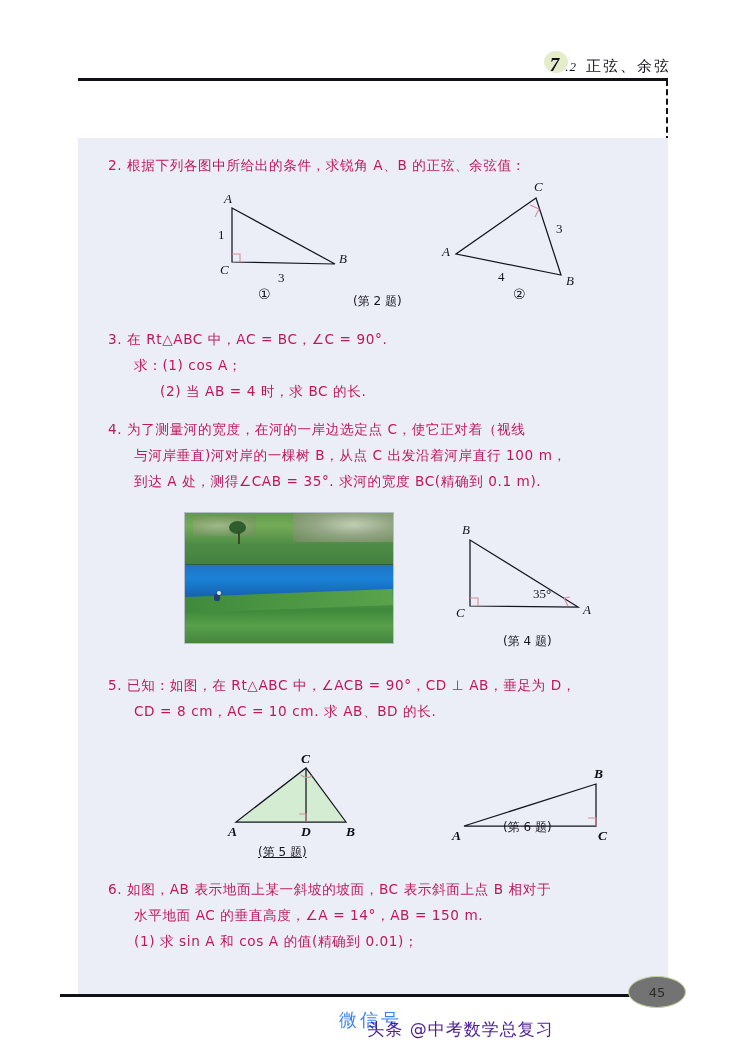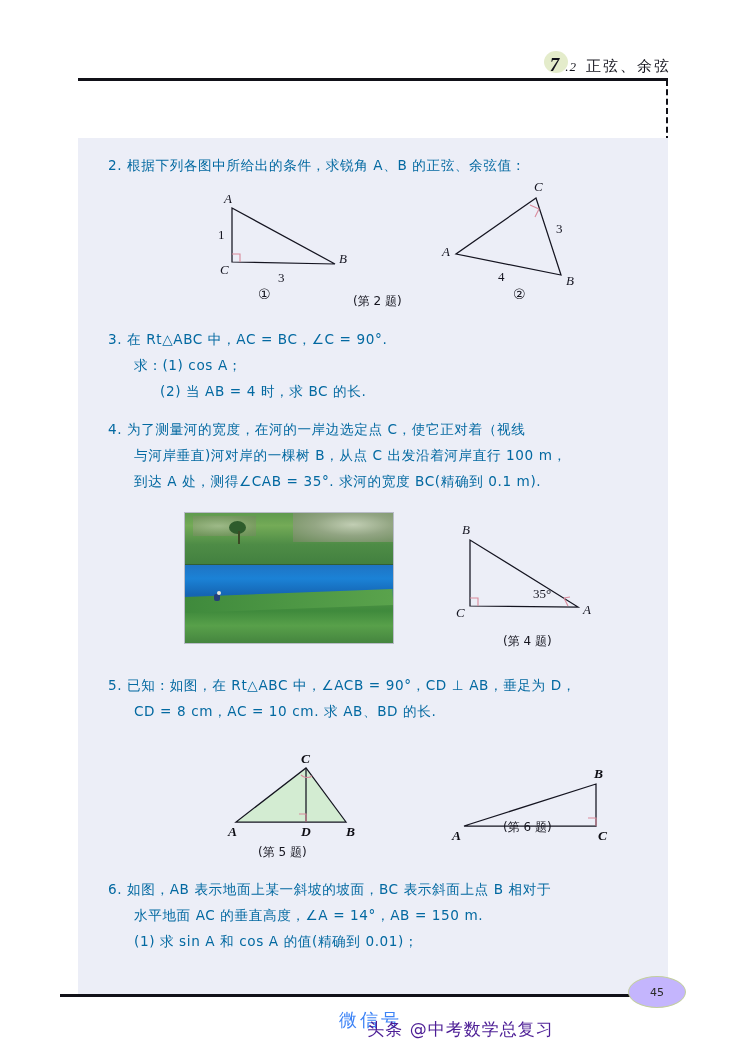--- a/index.html
+++ b/index.html
@@ -21,21 +21,21 @@
      border-radius:50%;background:#e4eccb;z-index:-1;}
   .hdr-sub{font-style:italic;font-size:13px;}
   .hdr-cn{font-family:"DejaVu Sans",sans-serif;font-size:15px;margin-left:7px;letter-spacing:2px;}
 
   
   .panel{position:absolute;left:78px;top:138px;width:590px;height:857px;background:#eceef7;}
   .bot-rule{position:absolute;left:60px;top:994px;width:608px;height:3px;background:#111118;}
 
   .content{position:absolute;left:0;top:0;width:590px;height:857px;}
 
-  .qblock{position:absolute;font-size:14.6px;line-height:26px;color:#0369a1;}
+  .qblock{position:absolute;font-size:14.6px;line-height:26px;color:#be185d;}
   .qline{display:block;white-space:nowrap;}
   .indent1{padding-left:26px;}
   .indent2{padding-left:52px;}
   .cn{font-family:"DejaVu Sans",sans-serif;font-size:13.6px;letter-spacing:.6px;}
 
   
   .cap{position:absolute;font-family:"DejaVu Sans",sans-serif;font-size:12px;color:#15151f;white-space:nowrap;}
   .circnum{position:absolute;font-size:14px;font-family:"DejaVu Sans",sans-serif;color:#15151f;}
 
   svg{position:absolute;overflow:visible;}
@@ -62,22 +62,22 @@
   .ph-wat-edge{position:absolute;left:0;top:39%;width:100%;height:3px;background:#2a4e33;opacity:.7;}
   .ph-grass{position:absolute;left:0;bottom:0;width:100%;height:33%;
       background:linear-gradient(180deg,#4e9245 0%,#3f8a3c 25%,#58a04a 60%,#45853f 100%);}
   .ph-grass:before{content:"";position:absolute;left:0;top:-7px;width:100%;height:16px;
       background:linear-gradient(95deg,#3f8a3c,#5aa34c);transform:rotate(-2.2deg);}
   .ph-person{position:absolute;left:14%;top:62%;width:6px;height:7px;background:#24407a;border-radius:2px;}
   .ph-person2{position:absolute;left:15.5%;top:60%;width:4px;height:4px;background:#e8e4d8;border-radius:50%;}
 
   
   .pgnum{position:absolute;left:628px;top:976px;width:56px;height:30px;border-radius:50%;
-     background:#c4b5fd;border:1px solid #c3cf9f;display:flex;align-items:center;justify-content:center;
-     font-family:"DejaVu Sans",sans-serif;font-size:11px;color:#2a2a28;}
+     background:#737373;border:1px solid #c3cf9f;display:flex;align-items:center;justify-content:center;
+     font-family:"DejaVu Sans",sans-serif;font-size:13px;color:#2a2a28;}
 
   
   .footer{position:absolute;left:0;top:1018px;width:741px;text-align:center;}
   .f-wm{position:absolute;left:0;top:-10px;width:741px;text-align:center;
         font-family:"DejaVu Sans",sans-serif;font-size:18px;color:#3b82f6;letter-spacing:3px;}
   .f-main{position:relative;font-family:"DejaVu Sans",sans-serif;font-size:17px;color:#4c1d95;
           letter-spacing:1px;display:inline-block;padding-left:180px;}
 </style>
 </head>
 <body>
@@ -167,21 +167,21 @@
       <svg style="left:128px;top:612px;" width="200" height="110">
         <polygon class="grnfill" points="140,72 100,18 30,72"></polygon>
         <line class="ln" x1="100" y1="18" x2="100" y2="72"></line>
         <path class="ra" d="M93,64 L100,64 L100,72"></path>
         <path class="ra" d="M95,25 A9 9 0 0 0 106,26" fill="none"></path>
         <text class="lab-b" x="95" y="13">C</text>
         <text class="lab-b" x="22" y="86">A</text>
         <text class="lab-b" x="95" y="86">D</text>
         <text class="lab-b" x="140" y="86">B</text>
       </svg>
-      <div class="cap" style="left:180px;top:706px;">(第 5 题)</div>
+      <div class="cap" style="left:180px;top:706px;text-decoration:underline;">(第 5 题)</div>
 
       <svg style="left:370px;top:618px;" width="190" height="110">
         <polygon class="ln" points="16,70 148,28 148,70"></polygon>
         <path class="ra" d="M140,62 L148,62 L148,70"></path>
         <text class="lab-b" x="146" y="22">B</text>
         <text class="lab-b" x="4" y="84">A</text>
         <text class="lab-b" x="150" y="84">C</text>
       </svg>
       <div class="cap" style="left:425px;top:681px;">(第 6 题)</div>
 

